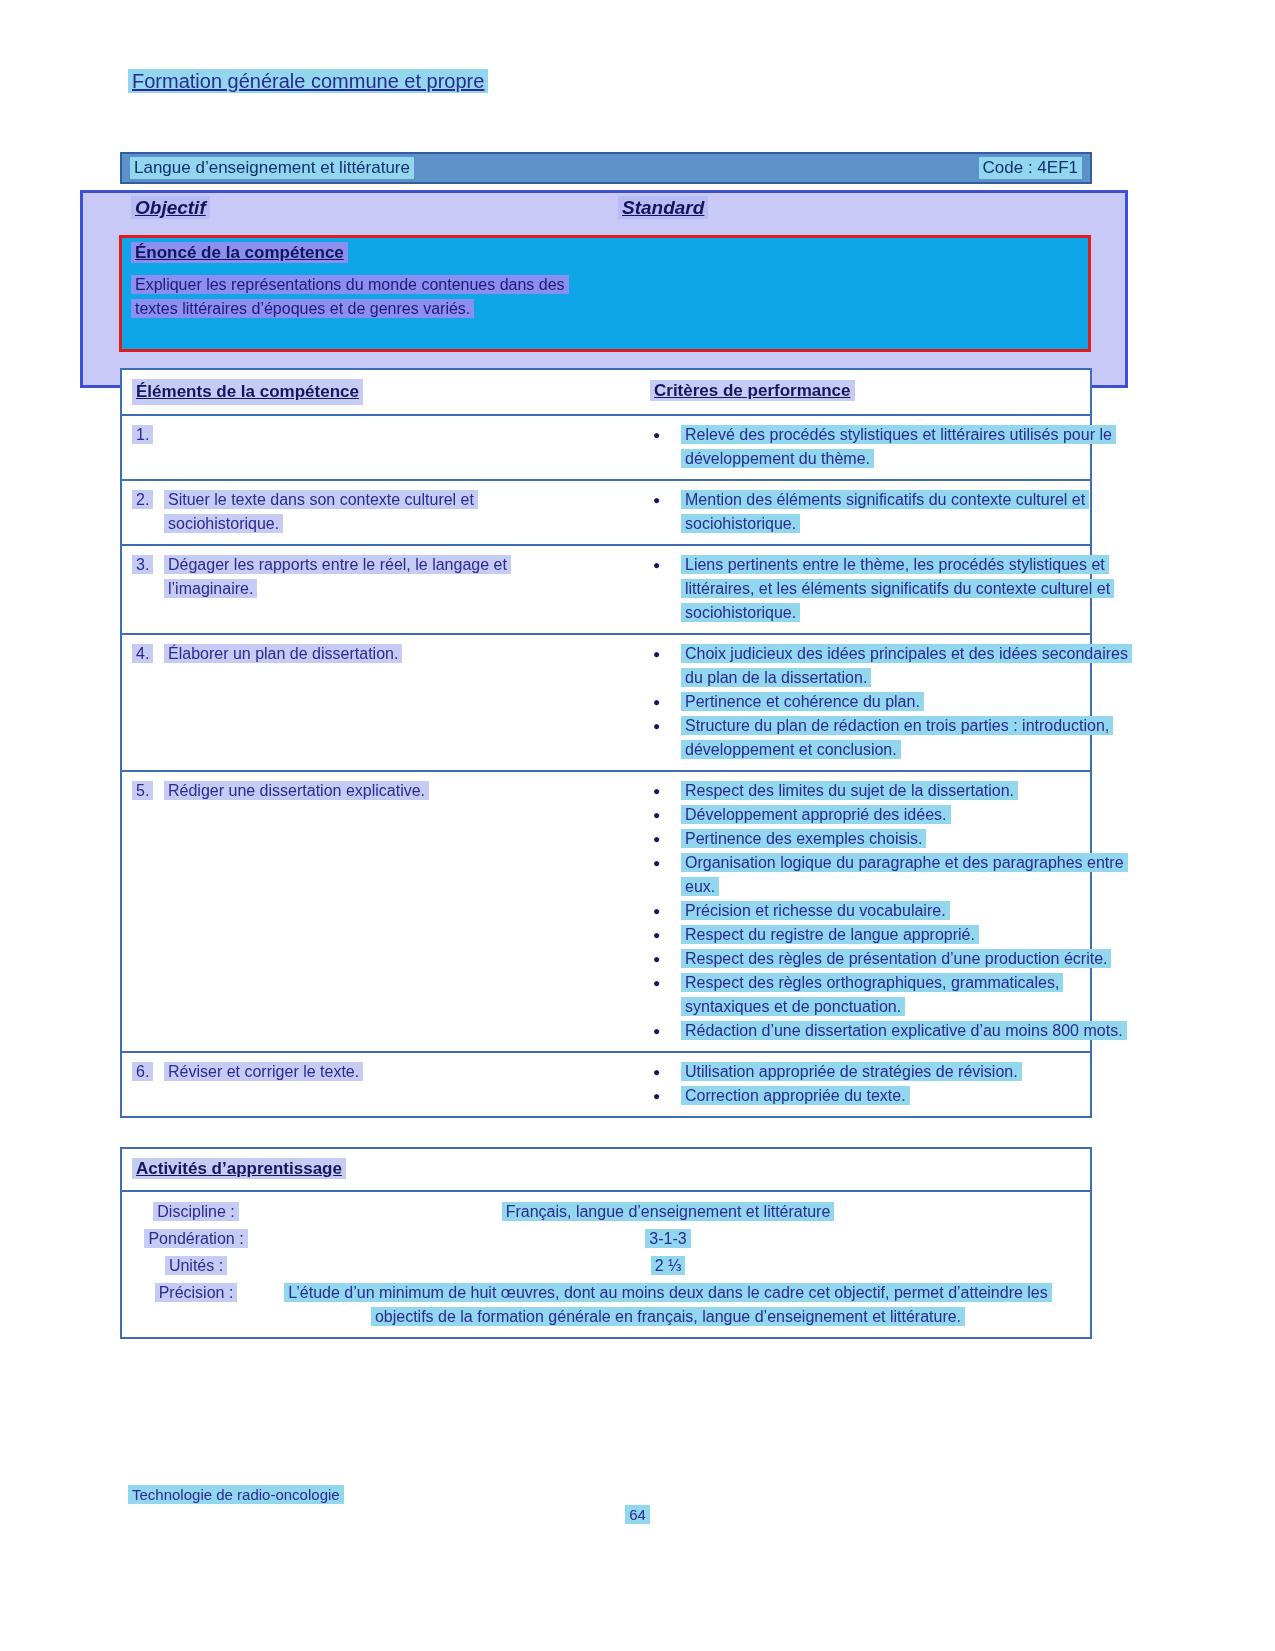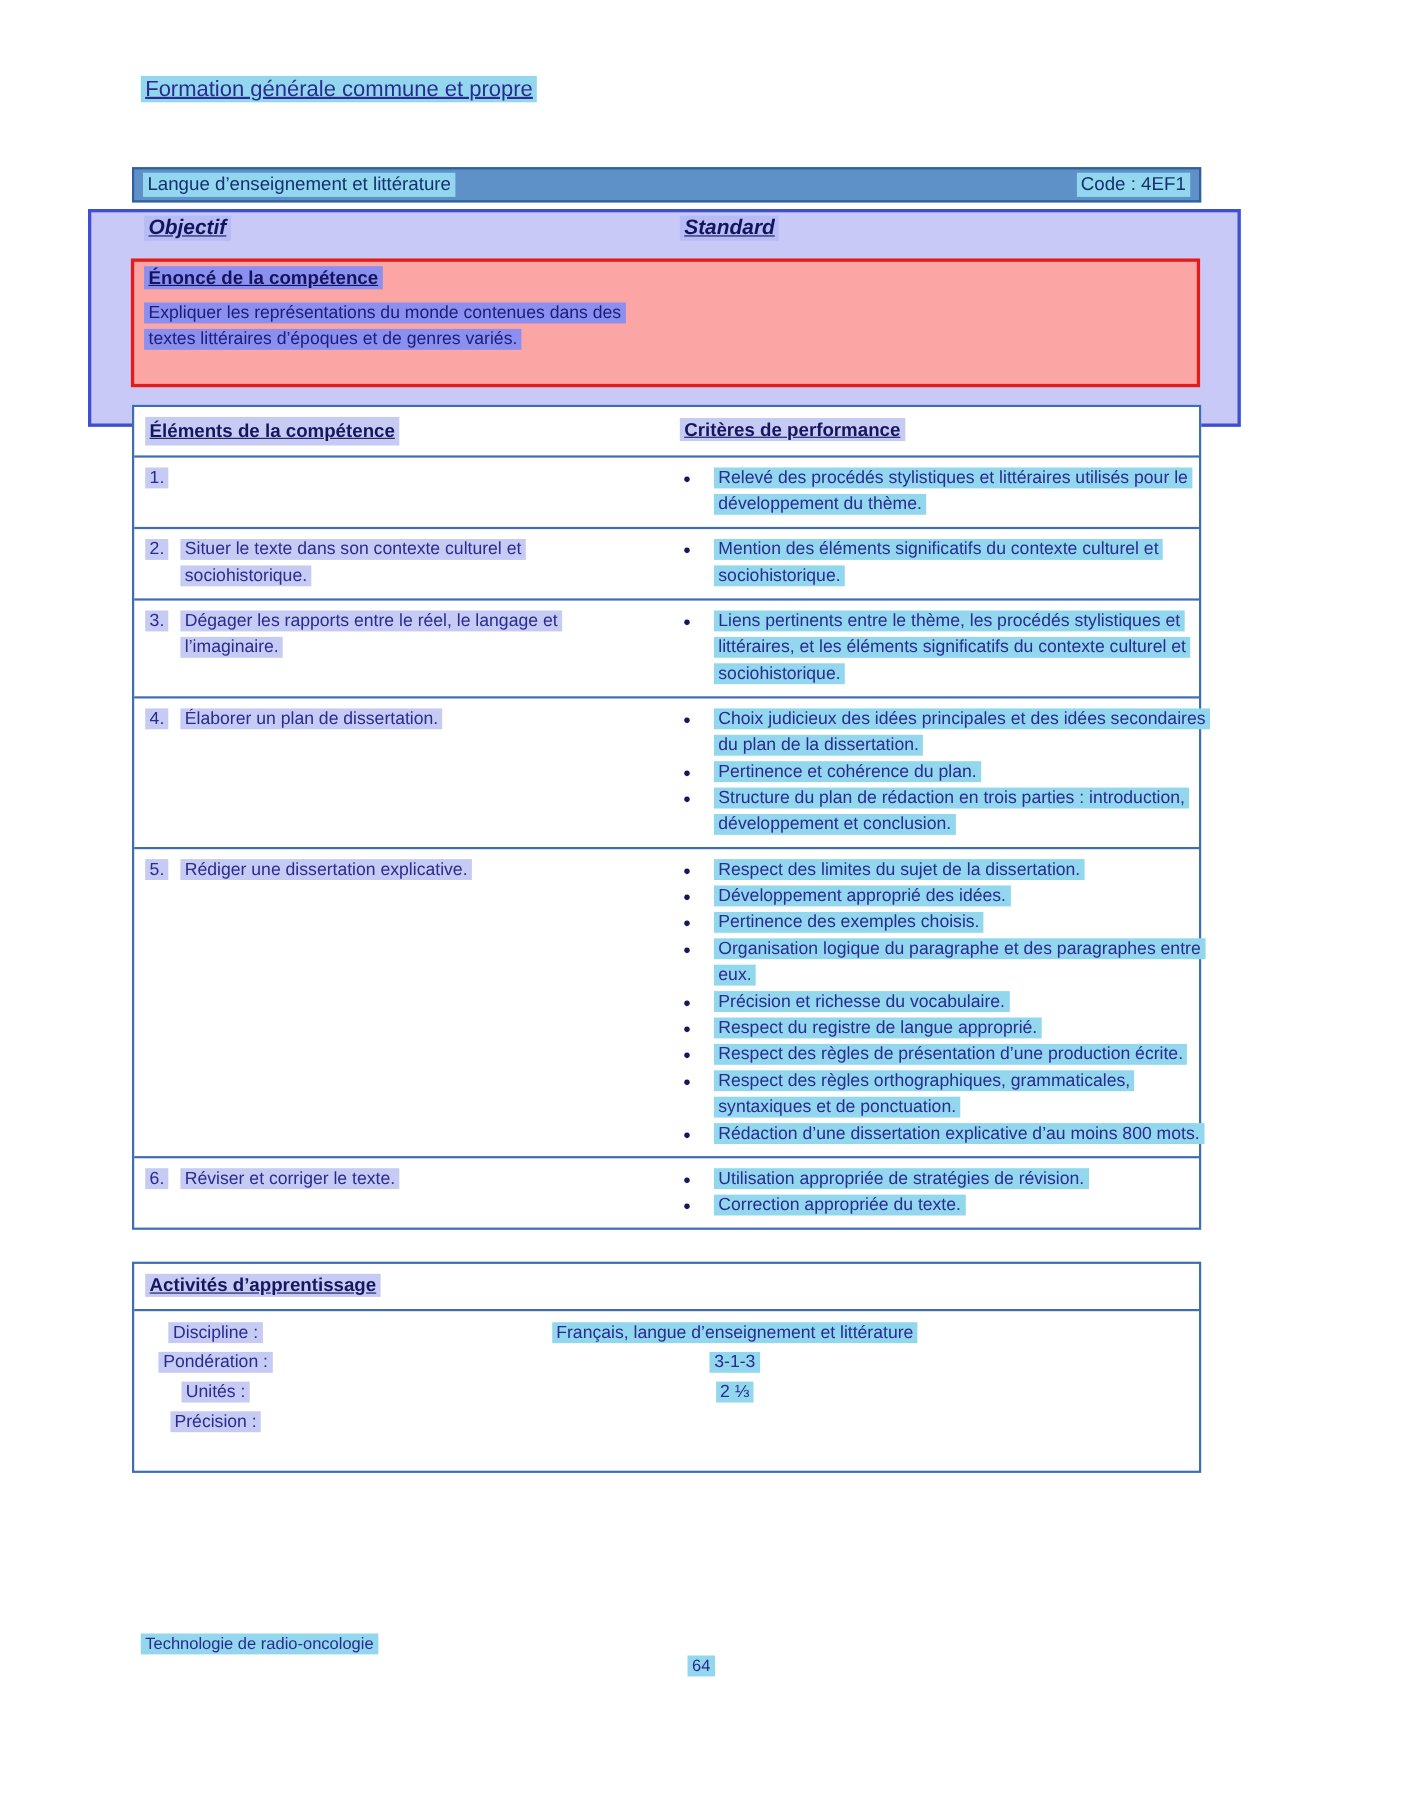--- a/index.html
+++ b/index.html
@@ -29,32 +29,32 @@
   .panel {
     position:absolute; left:80px; top:190px; width:1048px; height:198px;
     background:#c9c9f8; border:3px solid #3d4fd2; box-sizing:border-box; z-index:1;
   }
   .panel-label { position:absolute; top:4px; font-size:19px; font-weight:bold; font-style:italic; color:#14145c; }
   .panel-label.obj { left:48px; }
   .panel-label.std { left:535px; }
   .panel-label .hl { background:#b7bcf5; }
   .enonce-box {
     position:absolute; left:36px; top:42px; width:972px; height:117px;
-    background:#fca5a5; border:3px solid #e11c1c; box-sizing:border-box; padding:5px 9px;
+    background:#0ea5e9; border:3px solid #e11c1c; box-sizing:border-box; padding:5px 9px;
   }
   .enonce-heading { font-size:17px; font-weight:bold; color:#14145c; margin-bottom:10px; }
   .enonce-text { margin:0; width:462px; font-size:16px; line-height:24px; color:#1c1c74; }
 
   
   .comp-table {
     position:absolute; left:120px; top:368px; width:972px;
     background:#ffffff; border:2px solid #3e6db4; box-sizing:border-box; z-index:2;
     font-size:16px; line-height:24px;
   }
-  .t-row { display:flex; border-top:2px solid #3e6db4; padding:7px 0 8px; }
+  .t-row { display:flex; border-top:2px solid #3e6db4; padding:7px 0 8px;gap:32px; }
   .t-row.t-head { border-top:none; padding:9px 0; }
   .t-left { width:478px; flex:none; box-sizing:border-box; padding-left:10px; display:flex; align-items:flex-start; }
   .t-right { flex:1; box-sizing:border-box; padding-left:18px; padding-right:10px; }
   .th { font-size:17px; }
   .num { width:32px; flex:none; }
   .etext { width:412px; }
   .crit { display:flex; align-items:flex-start; }
   .dot { width:28px; flex:none; color:#16165f; font-size:12px; line-height:24px; text-align:left; padding-left:3px; }
   .ctext { width:452px; }
 
@@ -243,20 +243,21 @@
       <div class="act-row">
         <span class="act-label"><span class="hl hl-lav">Pondération :</span></span>
         <span class="act-value"><span class="hl hl-cyan">3-1-3</span></span>
       </div>
       <div class="act-row">
         <span class="act-label"><span class="hl hl-lav">Unités :</span></span>
         <span class="act-value"><span class="hl hl-cyan">2 ⅓</span></span>
       </div>
       <div class="act-row">
         <span class="act-label"><span class="hl hl-lav">Précision :</span></span>
+        <span class="act-value"><span class="hl hl-cyan">L’étude d’un minimum de huit œuvres, dont au moins deux dans le cadre cet objectif, permet d’atteindre les objectifs de la formation générale en français, langue d’enseignement et littérature.</span></span>
       </div>
     </div>
   </div>
 
   <div class="doc-footer">
     <span class="hl hl-cyan">Technologie de radio-oncologie</span>
   </div>
   <div class="page-num">
     <span class="hl hl-cyan">64</span>
   </div>

